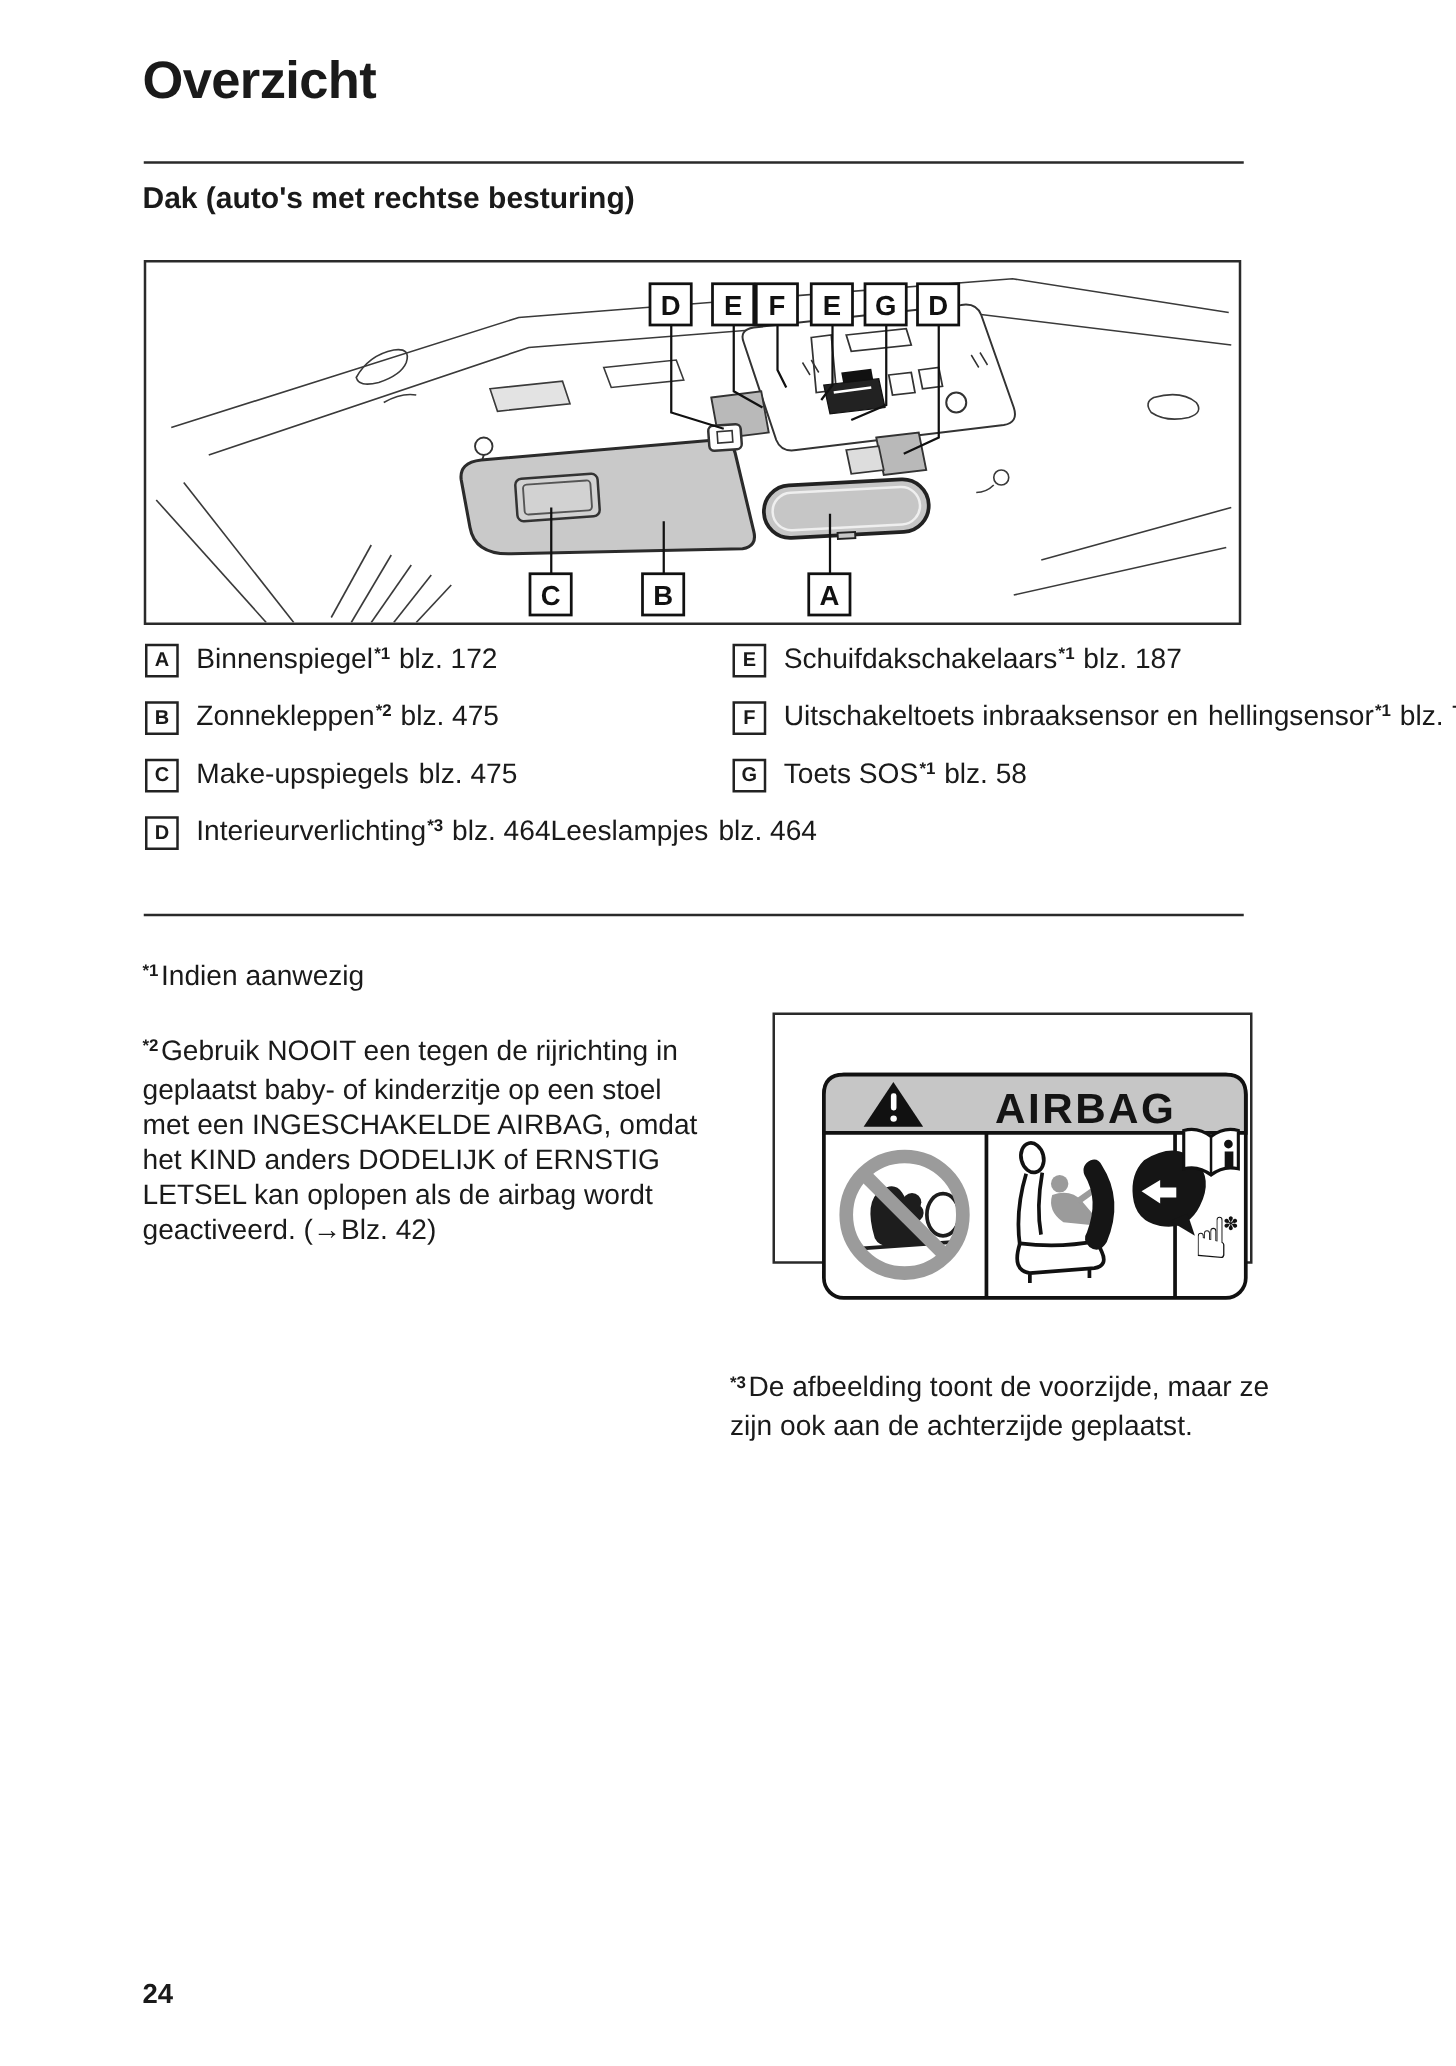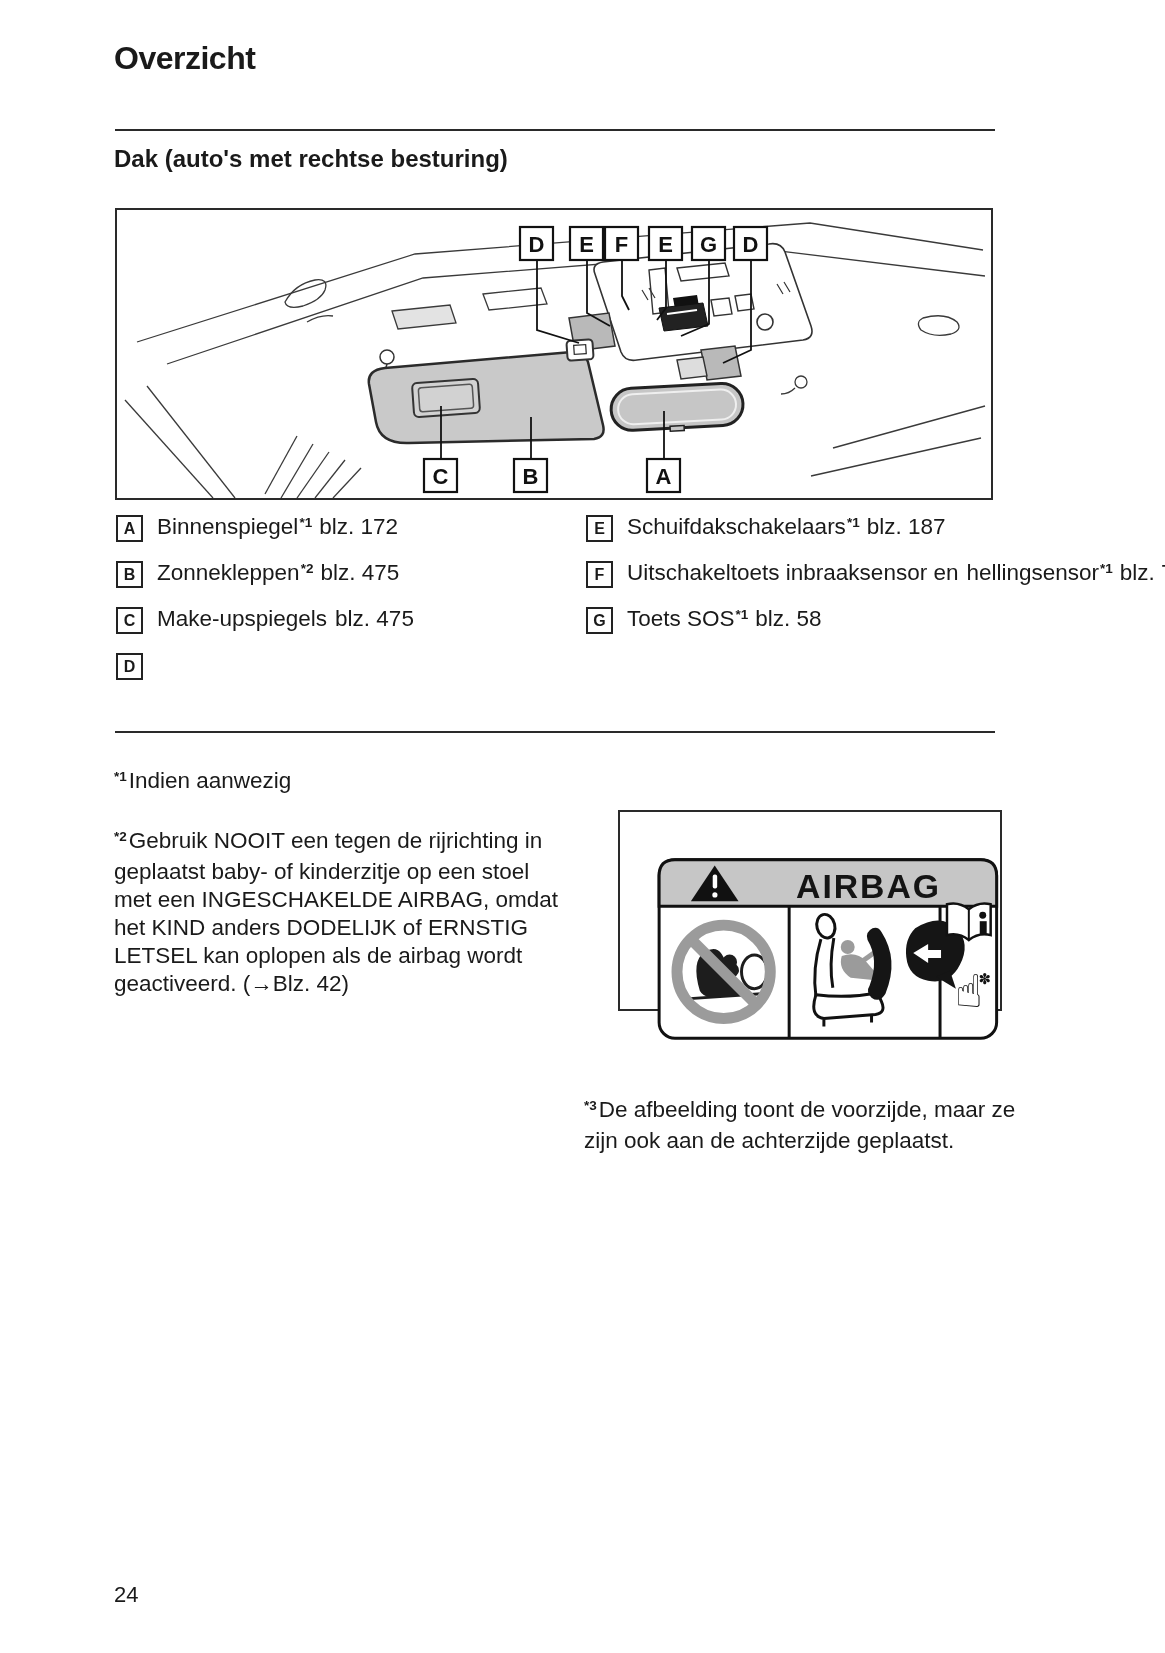--- a/index.html
+++ b/index.html
@@ -2,21 +2,21 @@
 <html><head>
 <meta charset="utf-8">
 <style>
   html,body{margin:0;padding:0;background:#ffffff;}
   body{
     width:1165px;height:1653px;position:relative;overflow:hidden;
     font-family:"Liberation Sans","DejaVu Sans",sans-serif;color:#1a1a1a;
     -webkit-font-smoothing:antialiased;
   }
   .abs{position:absolute;}
-  .page-title{left:114px;top:40px;font-size:32px;font-weight:bold;letter-spacing:-0.5px;}
+  .page-title{left:114px;top:40px;font-size:42px;font-weight:bold;letter-spacing:-0.5px;}
   .rule{left:115px;width:880px;border-top:2px solid #2a2a2a;height:0;}
   .rule-top{top:129px;}
   .rule-mid{top:731px;}
   .subtitle{left:114px;top:145px;font-size:24px;font-weight:bold;}
   .diagram-frame{left:115px;top:208px;width:878px;height:292px;border:2px solid #2a2a2a;box-sizing:border-box;background:#fff;}
   .legend-col{display:flex;flex-direction:column;gap:15px;}
   .legend-col.left{left:114px;top:513px;width:460px;}
   .legend-col.right{left:584px;top:513px;width:420px;}
   .legend-row{display:flex;align-items:flex-start;}
   .letter-box{
@@ -27,21 +27,21 @@
   .legend-lines{display:flex;flex-direction:row;}
   .legend-line{font-size:22.5px;line-height:28px;white-space:nowrap;}
   .sup{font-size:13.5px;font-weight:bold;position:relative;top:-7px;margin:0 2px 0 1px;}
   .pg{margin-left:5px;}
   .footnote{font-size:22.5px;line-height:28px;}
   .fn-sup{font-size:13.5px;font-weight:bold;position:relative;top:-7px;margin-right:2px;}
   .fn1{left:114px;top:767px;width:460px;}
   .fn2{left:114px;top:827px;width:447px;}
   .fn3{left:584px;top:1096px;width:436px;}
   .airbag-box{left:618px;top:810px;width:384px;height:201px;border:2px solid #2a2a2a;box-sizing:border-box;background:#fff;}
-  .page-number{left:114px;top:1582px;font-size:22px;font-weight:normal;}
+  .page-number{left:114px;top:1582px;font-size:22px;font-weight:bold;}
 </style>
 </head>
 <body>
 
 <div class="abs page-title">Overzicht</div>
 <div class="abs rule rule-top"></div>
 <div class="abs subtitle">Dak (auto's met rechtse besturing)</div>
 
 <div class="abs diagram-frame">
   <svg width="874" height="288" viewBox="0 0 874 288">
@@ -153,20 +153,24 @@
     </span>
   </div>
   <div class="legend-row">
     <span class="letter-box">C</span>
     <span class="legend-lines">
       <span class="legend-line"><span>Make-upspiegels</span><span class="sup"></span><span class="pg">blz. 475</span></span>
     </span>
   </div>
   <div class="legend-row">
     <span class="letter-box">D</span>
+    <span class="legend-lines">
+      <span class="legend-line"><span>Interieurverlichting</span><span class="sup">*3</span><span class="pg">blz. 464</span></span>
+      <span class="legend-line"><span>Leeslampjes</span><span class="sup"></span><span class="pg">blz. 464</span></span>
+    </span>
   </div>
 </div>
 
 <div class="abs legend-col right">
   <div class="legend-row">
     <span class="letter-box">E</span>
     <span class="legend-lines">
       <span class="legend-line"><span>Schuifdakschakelaars</span><span class="sup">*1</span><span class="pg">blz. 187</span></span>
     </span>
   </div>

